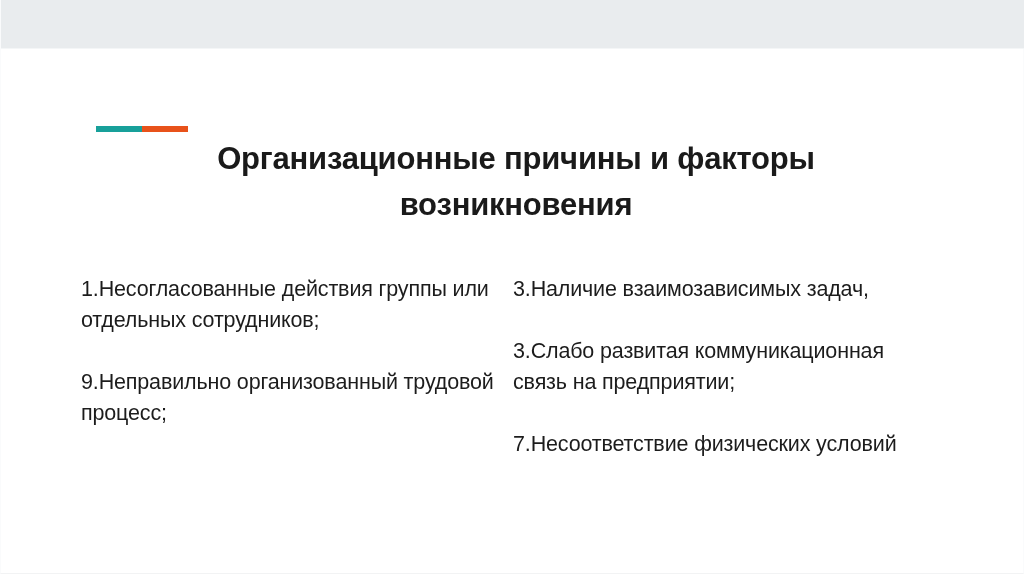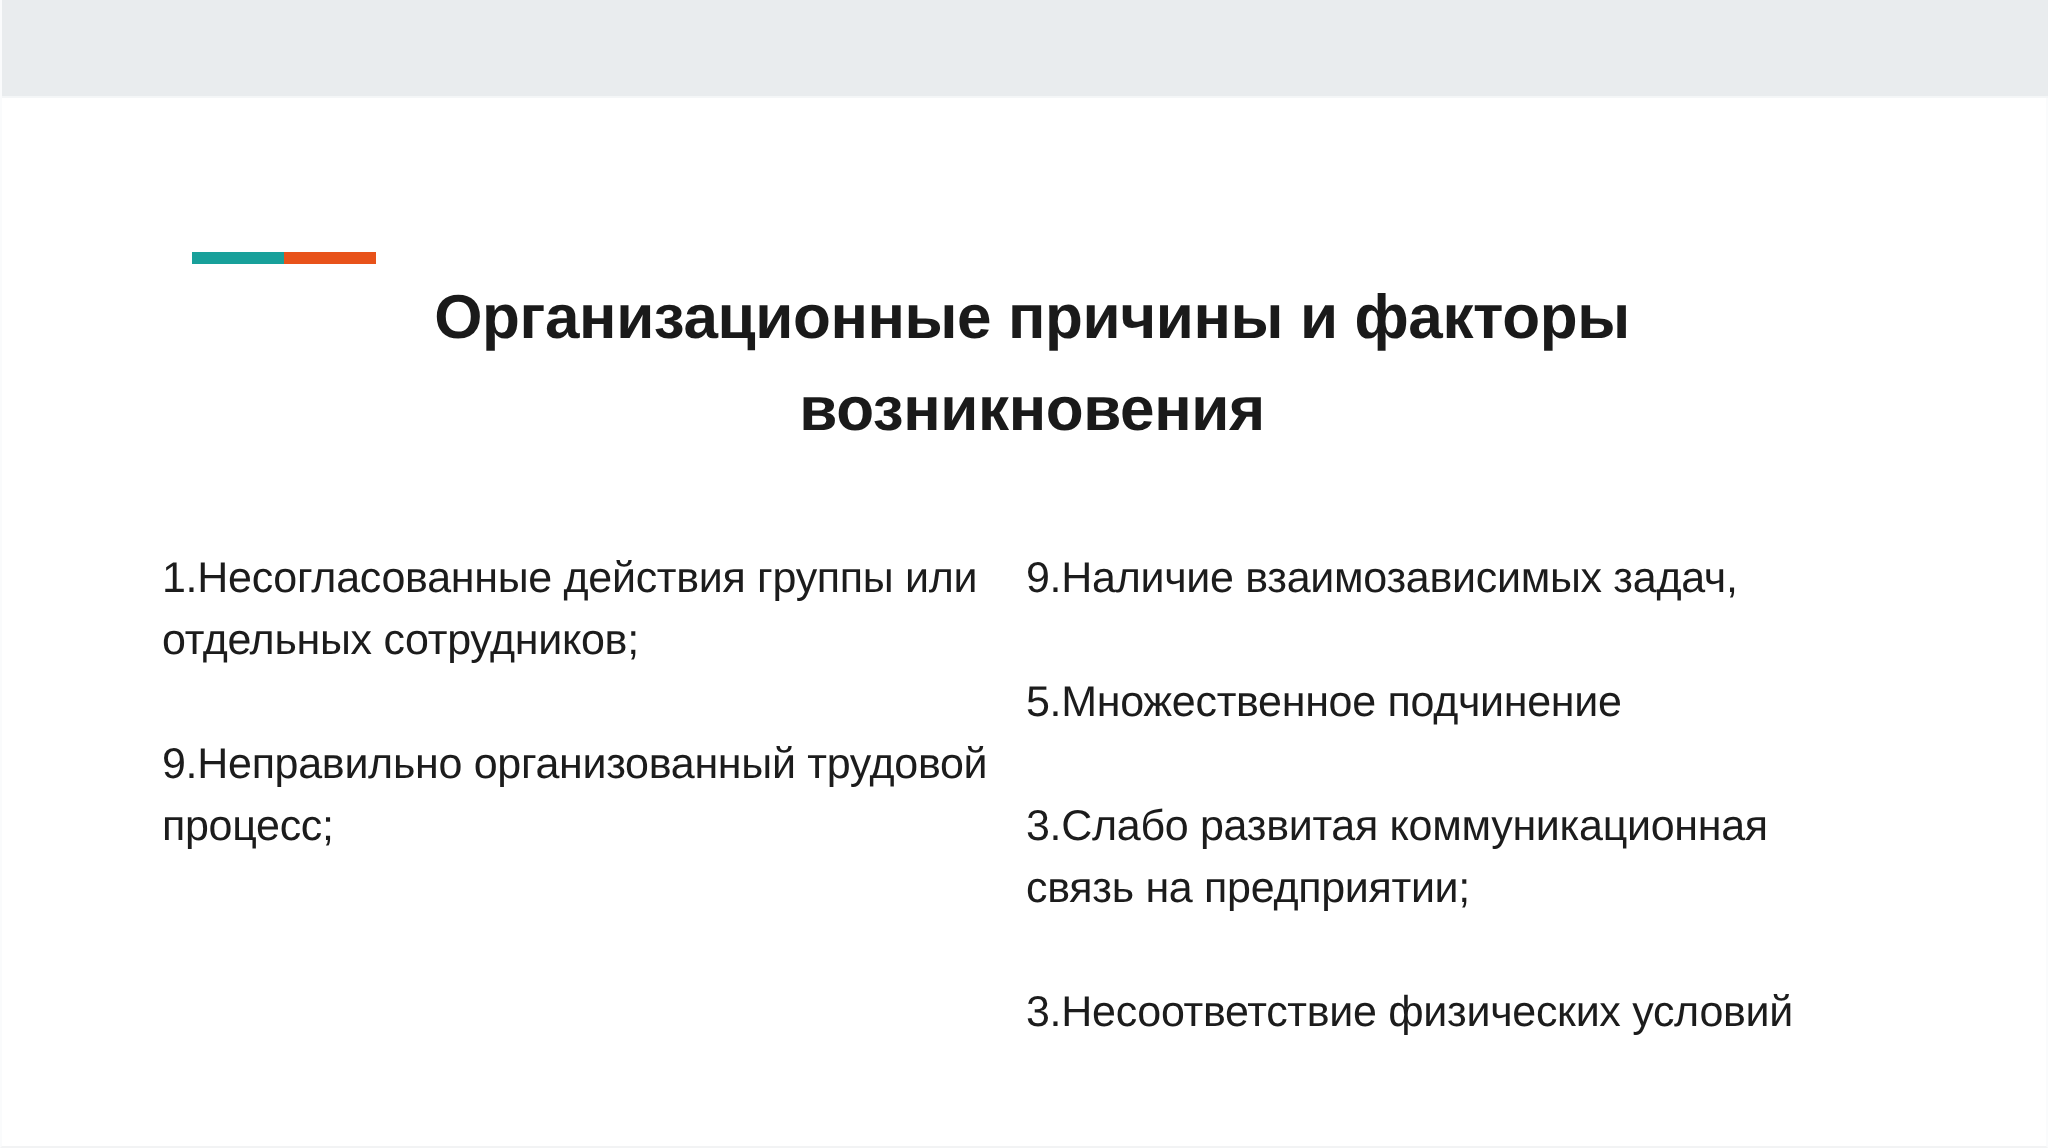--- a/index.html
+++ b/index.html
@@ -114,21 +114,20 @@
   <div id="title-block">Организационные причины и факторы возникновения</div>
 
   <div id="columns">
 
     <div class="column" id="column-left">
       <p class="item">1.Несогласованные действия группы или отдельных сотрудников;</p>
       <p class="item">9.Неправильно организованный трудовой процесс;</p>
     </div>
 
     <div class="column" id="column-right">
-      <p class="item">9.Наличие взаимозависимых задач,</p>
-      <p class="item">5.Множественное подчинение</p>
+      <p class="item">3.Наличие взаимозависимых задач,</p>
       <p class="item">3.Слабо развитая коммуникационная связь на предприятии;</p>
-      <p class="item">3.Несоответствие физических условий</p>
+      <p class="item">7.Несоответствие физических условий</p>
     </div>
 
   </div>
 
 </div>
 
 </body></html>

